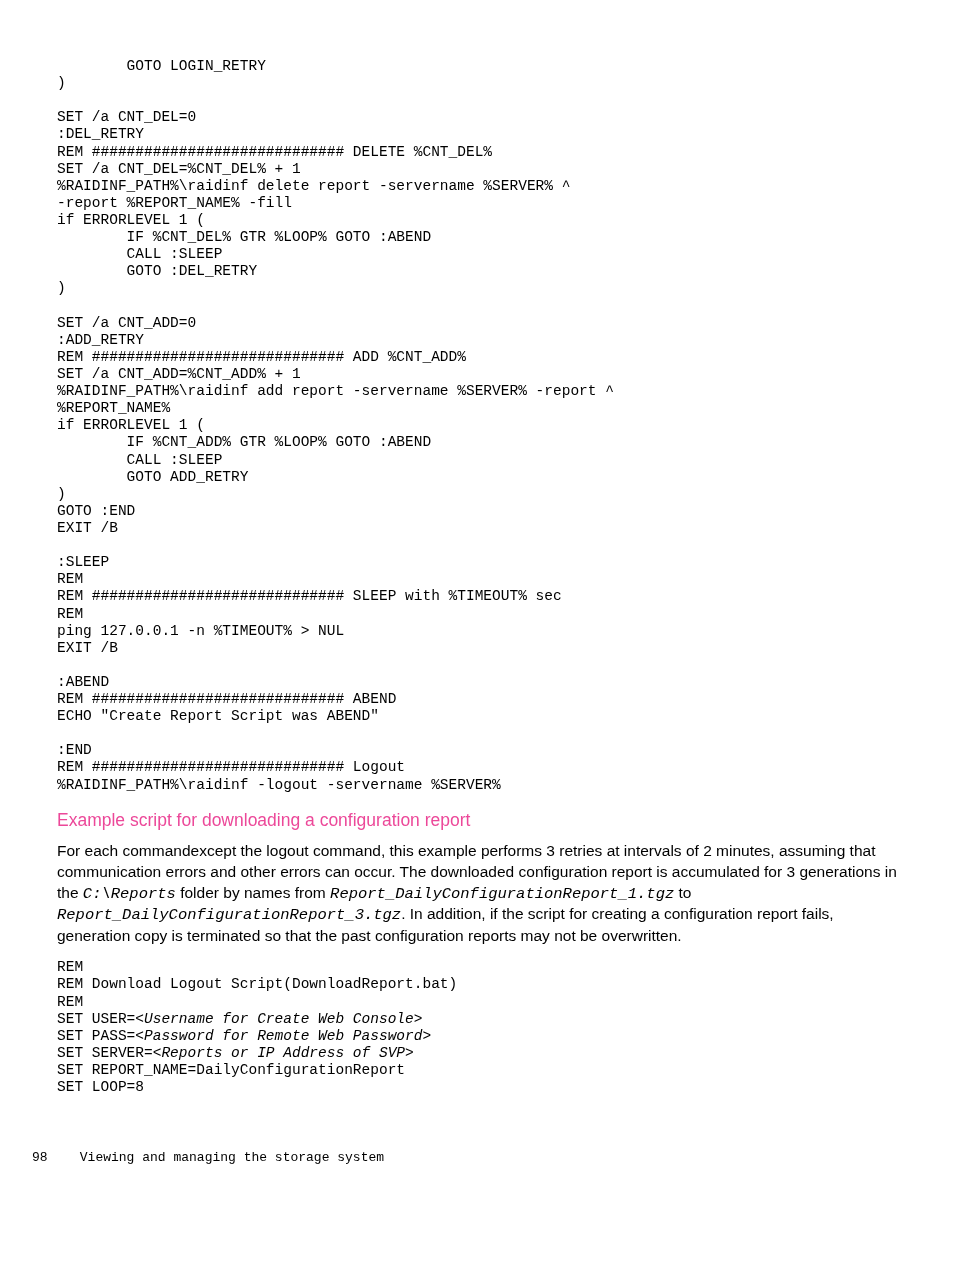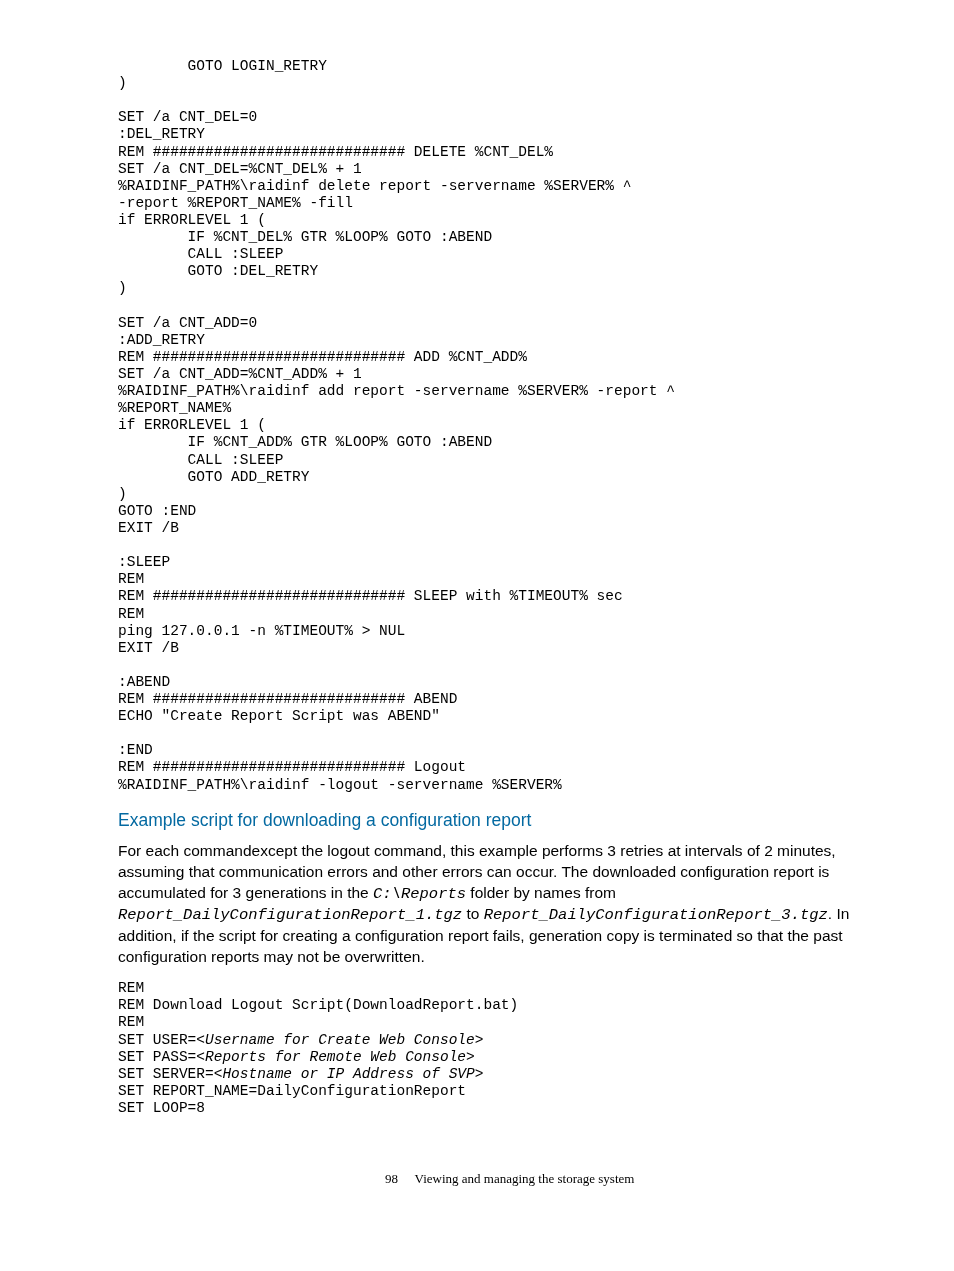--- a/index.html
+++ b/index.html
@@ -5,56 +5,55 @@
   body {
     margin: 0;
     padding: 0;
     background: #ffffff;
     font-family: Arial, Helvetica, sans-serif;
     font-size: 14.5px;
     color: #000;
     width: 954px;
   }
   .page {
-    padding: 58px 50px 30px 118px;
+    padding: 58px 50px 30px 57px;
     box-sizing: border-box;
     width: 954px;
   }
   pre.code {
     font-family: "Courier New", Courier, monospace;
     font-size: 14.5px;
     line-height: 1.18;
     margin: 0 0 16px 0;
     white-space: pre;
   }
   h2.section {
     font-family: Arial, Helvetica, sans-serif;
     font-weight: normal;
-    color: #0369a1;
+    color: #ec4899;
     font-size: 17.5px;
     margin: 14px 0 10px 0;
   }
   p.body {
     font-family: Arial, Helvetica, sans-serif;
     font-size: 15.5px;
     line-height: 1.35;
     margin: 0 0 12px 0;
   }
   .mono {
     font-family: "Courier New", Courier, monospace;
     font-style: italic;
   }
   .italic {
     font-style: italic;
   }
   .footer {
-    font-family: Liberation Serif, serif;
+    font-family: Liberation Mono, monospace;
     font-size: 13px;
-    padding: 8px 0 0 52px;
-    text-align: center;
+    padding: 8px 0 0 32px;
   }
   .footer .pn {
     display: inline-block;
     width: 40px;
   }
 </style>
 </head>
 <body>
 
 <div class="page">
@@ -105,22 +104,22 @@
 
 <h2 class="section">Example script for downloading a configuration report</h2>
 
 
 <p class="body"><span>For each commandexcept the logout command, this example performs 3 retries at intervals of 2 minutes, assuming that communication errors and other errors can occur. The downloaded configuration report is accumulated for 3 generations in the </span><span class="mono">C:\Reports</span><span> folder by names from </span><span class="mono">Report_DailyConfigurationReport_1.tgz</span><span> to </span><span class="mono">Report_DailyConfigurationReport_3.tgz</span><span>. In addition, if the script for creating a configuration report fails, generation copy is terminated so that the past configuration reports may not be overwritten.</span></p>
 
 <pre class="code"><span>REM</span>
 <span>REM Download Logout Script(DownloadReport.bat)</span>
 <span>REM</span>
 <span>SET USER=&lt;</span><span class="italic">Username for Create Web Console</span><span>&gt;</span>
-<span>SET PASS=&lt;</span><span class="italic">Reports for Remote Web Console</span><span>&gt;</span>
-<span>SET SERVER=&lt;</span><span class="italic">Hostname or IP Address of SVP</span><span>&gt;</span>
+<span>SET PASS=&lt;</span><span class="italic">Password for Remote Web Password</span><span>&gt;</span>
+<span>SET SERVER=&lt;</span><span class="italic">Reports or IP Address of SVP</span><span>&gt;</span>
 <span>SET REPORT_NAME=DailyConfigurationReport</span>
 <span>SET LOOP=8</span></pre>
 
 </div>
 
 <div class="footer">
   <span class="pn">98</span>
   <span>Viewing and managing the storage system</span>
 </div>
 

